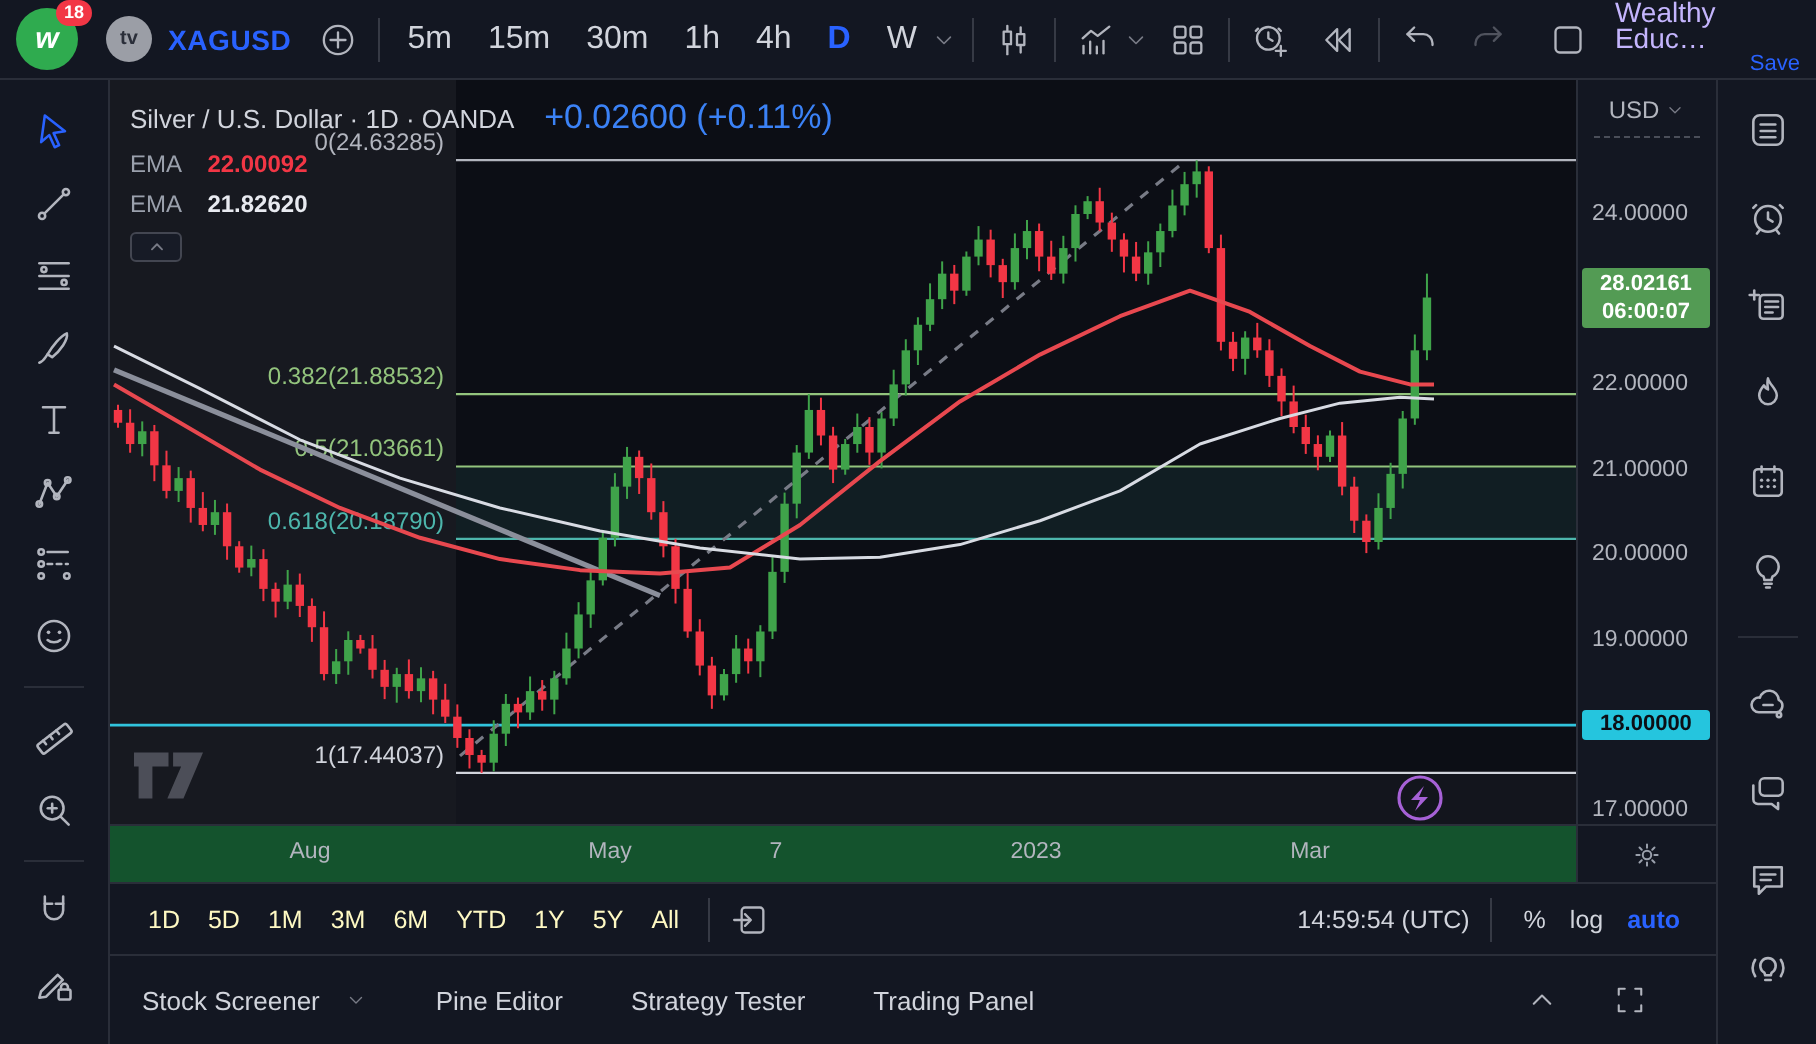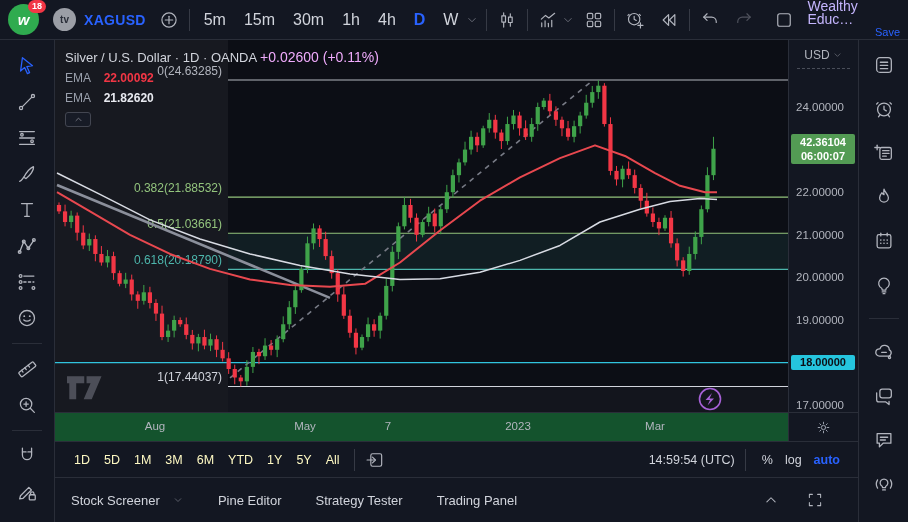--- a/index.html
+++ b/index.html
@@ -35,21 +35,21 @@
              display:flex;flex-direction:column;align-items:center;padding-top:10px;gap:14px;}
   .rail-btn{width:30px;height:30px;display:flex;align-items:center;justify-content:center;color:#b2b5be;flex:0 0 auto;}
   .rail-btn .ic{width:22px;height:22px;}
   .rail-btn.active{color:#2962ff;}
   .rail-sep{width:30px;height:1px;background:#2a2e39;margin:4px 0;flex:0 0 auto;}
   
   #center{position:absolute;left:55px;top:40px;width:803px;height:482px;}
   #chart{position:absolute;left:0;top:0;width:733px;height:372px;background:#0c0e15;}
   #legend{position:absolute;left:10px;top:9px;font-size:13px;pointer-events:none;}
   #legend .t-row{white-space:nowrap;}
-  #legend .chg{color:#f0abfc;font-size:14px;}
+  #legend .chg{color:#3b82f6;margin-left:12px;font-size:17px;}
   .ema-row{margin-top:6px;font-size:12px;color:#9aa0ac;}
   .ema-row .val{margin-left:10px;font-weight:bold;}
   #collapse-btn{margin-top:7px;width:26px;height:15px;border:1px solid #434651;border-radius:3px;background:#171b26;
      display:flex;align-items:center;justify-content:center;color:#787b86;pointer-events:auto;}
   #collapse-btn .ic{width:11px;height:11px;stroke-width:2;}
   
   #price-axis{position:absolute;left:733px;top:0;width:70px;height:372px;border-left:1px solid #2a2e39;
       font-size:11.5px;color:#b2b5be;background:#131722;}
   #axis-currency{position:absolute;left:0;top:8px;width:100%;text-align:left;color:#b2b5be;font-size:12px;
       display:flex;align-items:center;justify-content:center;gap:2px;}
@@ -641,21 +641,21 @@
       <div id="axis-currency">
         <span>USD</span>
         <span class="tb-ic chev" style="width:11px;height:11px;">
             <svg class="ic" viewBox="0 0 24 24">
               <path d="M6.5 9.5 12 15l5.5-5.5"></path>
             </svg>
           </span>
       </div>
       <div id="axis-dash"></div>
       <div id="price-badge" style="top: 93.8545px; background: rgb(83, 155, 84);">
-        <div>42.36104</div>
+        <div>28.02161</div>
         <div>06:00:07</div>
       </div>
       <div id="level-badge" style="top: 314.6px; background: rgb(37, 197, 222);">18.00000</div>
     <span class="tick" style="top: 67px;">24.00000</span>
         <span class="tick" style="top: 152.2px;">22.00000</span>
         <span class="tick" style="top: 194.8px;">21.00000</span>
         <span class="tick" style="top: 237.4px;">20.00000</span>
         <span class="tick" style="top: 280px;">19.00000</span>
         <span class="tick" style="top: 365.2px;">17.00000</span>
       </div>

